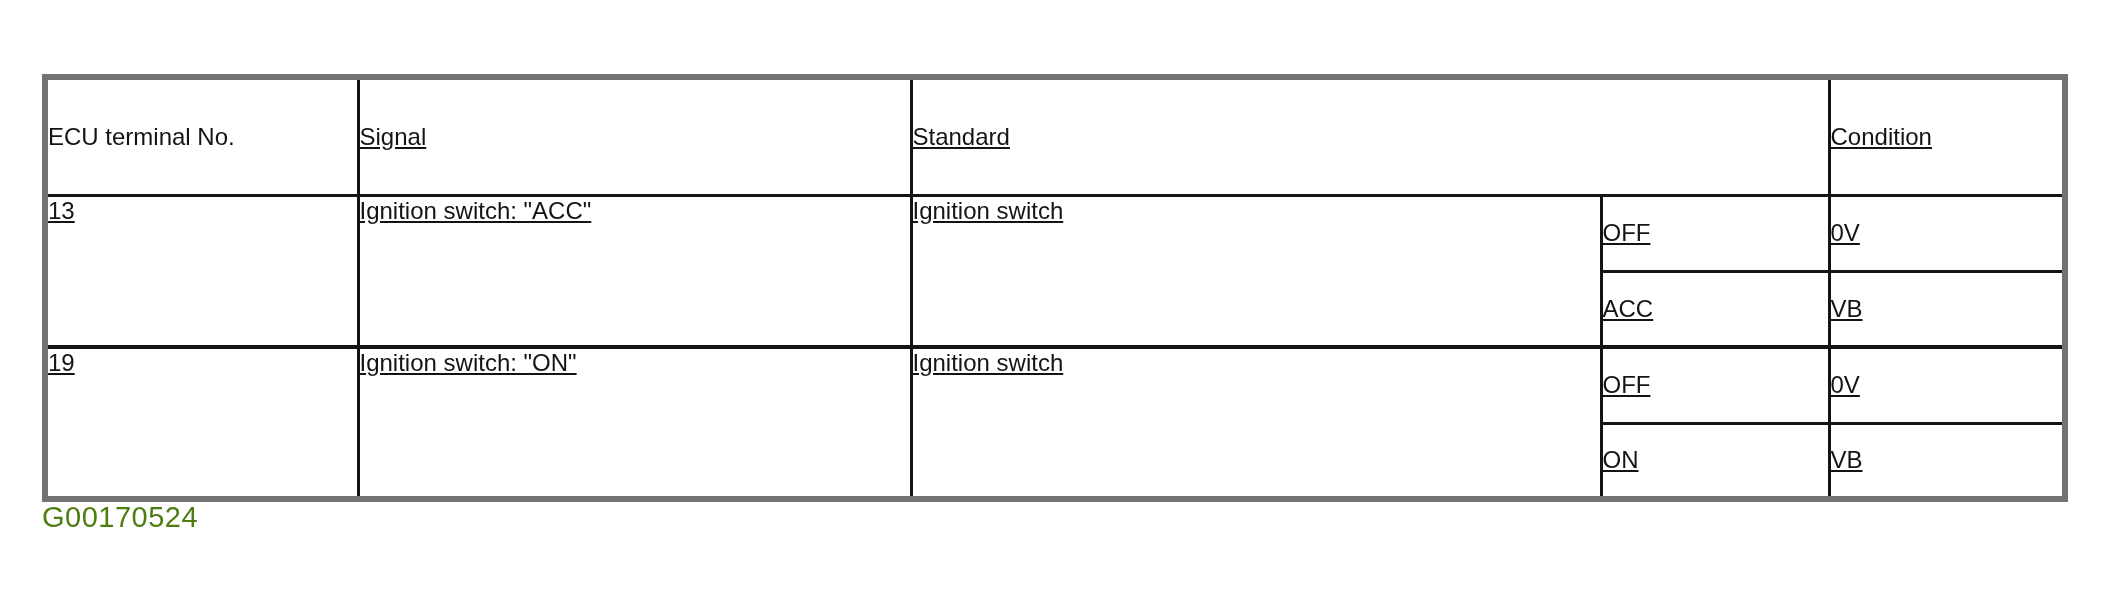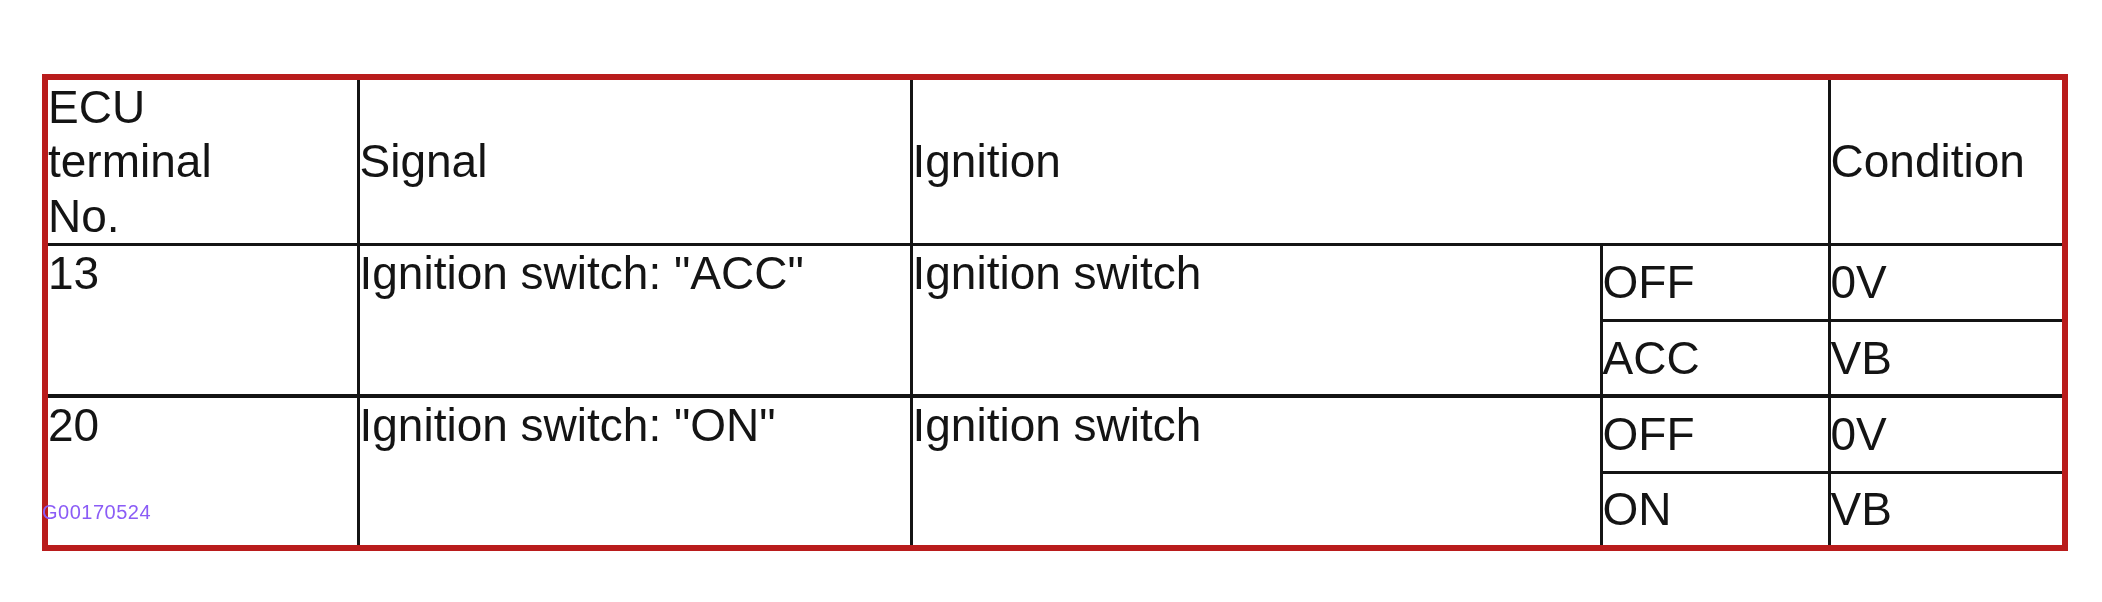--- a/index.html
+++ b/index.html
@@ -16,23 +16,24 @@
     color: #141414;
     overflow: hidden;
   }
   table.spec {
     position: absolute;
     left: 42px;
     top: 74px;
     width: 2020px;
     border-collapse: collapse;
     table-layout: fixed;
-    border: 6px solid #b91c1c;
-    font-size: 46px;
+    border: 6px solid #737373;
+    font-size: 24px;
     line-height: 1.18;
+    text-decoration: underline;
   }
   table.spec th,
   table.spec td {
     border: 3px solid #141414;
     font-weight: normal;
     text-align: left;
     padding: 0;
     overflow: hidden;
   }
   tr.header-row { height: 118px; }
@@ -58,23 +59,23 @@
   td.c-state, td.c-standard {
     vertical-align: middle;
     padding-left: 26px;
   }
   tr.block-start td { border-top-width: 4px; }
 
   .figure-caption {
     position: absolute;
     left: 42px;
     top: 501px;
-    font-size: 20px;
+    font-size: 29px;
     letter-spacing: 0.5px;
-    color: #8b5cf6;
+    color: #4d7c0f;
   }
 </style>
 </head>
 <body>
 
 <div class="sheet">
 
   <table class="spec">
     <colgroup>
       <col style="width:313px">
@@ -83,38 +84,38 @@
       <col style="width:228px">
       <col style="width:236px">
     </colgroup>
 
     <tbody>
         <tr class="header-row">
       <th class="h-cell h-terminal">
         <span class="wrap">ECU terminal No.</span>
       </th>
       <th class="h-cell">Signal</th>
-      <th class="h-cell" colspan="2">Ignition</th>
+      <th class="h-cell" colspan="2">Standard</th>
       <th class="h-cell">Condition</th>
     </tr>
 
     <tr class="sub-row">
       <td class="c-terminal" rowspan="2">13</td>
       <td class="c-signal" rowspan="2">Ignition switch: "ACC"</td>
       <td class="c-condition" rowspan="2">Ignition switch</td>
       <td class="c-state">OFF</td>
       <td class="c-standard">0V</td>
     </tr>
     <tr class="sub-row">
       <td class="c-state">ACC</td>
       <td class="c-standard">VB</td>
     </tr>
 
     <tr class="sub-row block-start">
-      <td class="c-terminal" rowspan="2">20</td>
+      <td class="c-terminal" rowspan="2">19</td>
       <td class="c-signal" rowspan="2">Ignition switch: "ON"</td>
       <td class="c-condition" rowspan="2">Ignition switch</td>
       <td class="c-state">OFF</td>
       <td class="c-standard">0V</td>
     </tr>
     <tr class="sub-row">
       <td class="c-state">ON</td>
       <td class="c-standard">VB</td>
     </tr>
   </tbody>

